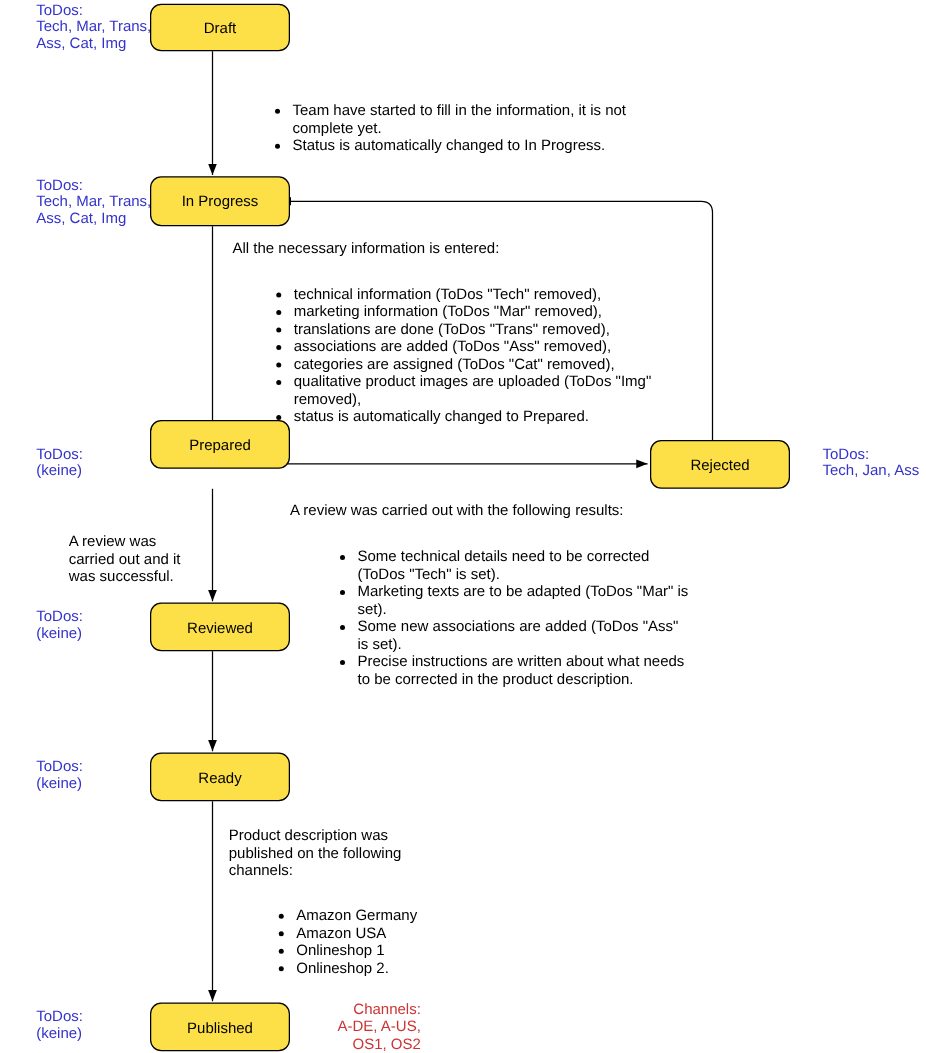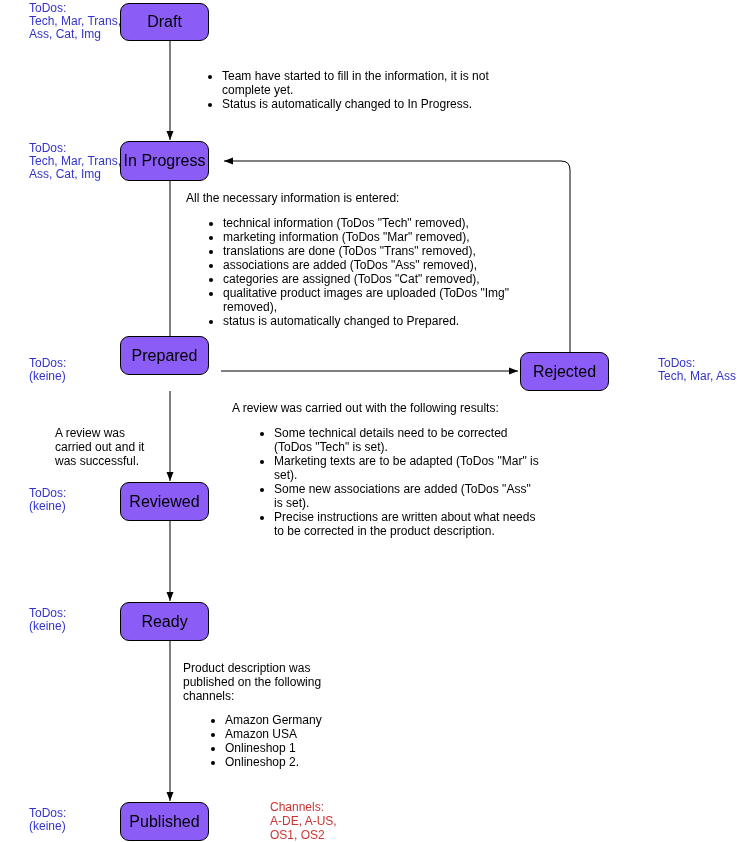--- a/index.html
+++ b/index.html
@@ -8,36 +8,37 @@
     --line:#000000;
   }
   html,body{margin:0;padding:0;background:#ffffff;}
   body{font-family:"Liberation Sans", sans-serif;color:#000;}
   .canvas{
     position:relative;width:741px;height:842px;background:#ffffff;
     font-size:12px;line-height:14px;overflow:hidden;
   }
   svg.arrows{position:absolute;left:0;top:0;width:741px;height:842px;pointer-events:none;}
   .state{
-    position:absolute;width:89px;height:39px;box-sizing:border-box;
-    border:1px solid var(--line);border-radius:9px;background:#8b5cf6;
+    position:absolute;width:112px;height:39px;box-sizing:border-box;
+    border:1px solid var(--line);border-radius:9px;background:#fde047;
     display:flex;align-items:center;justify-content:center;
-    font-size:16px;white-space:nowrap;
+    font-size:12px;white-space:nowrap;
   }
   .todos{
     position:absolute;color:var(--blue);font-size:12px;line-height:13px;
     white-space:nowrap;
     margin-left:25px;
   }
   .channels{
     position:absolute;color:var(--red);font-size:12px;line-height:14px;
     white-space:nowrap;
+    text-align:right;
   }
   .note{position:absolute;font-size:12px;line-height:14px;}
-  ul.note{margin:0;padding:0 0 0 22px;list-style:disc;}
+  ul.note{margin:12px;padding:0 0 0 22px;list-style:disc;}
   ul.note li{margin:0;padding:0;}
 </style>
 </head>
 <body>
 
 <div class="canvas">
 
   <svg class="arrows" viewBox="0 0 741 842" xmlns="http://www.w3.org/2000/svg">
     <defs>
       <marker id="ah" markerWidth="11" markerHeight="9" refX="9" refY="4" orient="auto" markerUnits="userSpaceOnUse">
@@ -86,21 +87,21 @@
       <div>ToDos:</div>
       <div>Tech, Mar, Trans,</div>
       <div>Ass, Cat, Img</div>
     </div>
   <div class="todos" style="left:4px;top:357px">
       <div>ToDos:</div>
       <div>(keine)</div>
     </div>
   <div class="todos" style="left:633px;top:357px">
       <div>ToDos:</div>
-      <div>Tech, Mar, Ass</div>
+      <div>Tech, Jan, Ass</div>
     </div>
   <div class="todos" style="left:4px;top:487px">
       <div>ToDos:</div>
       <div>(keine)</div>
     </div>
   <div class="todos" style="left:4px;top:607px">
       <div>ToDos:</div>
       <div>(keine)</div>
     </div>
   <div class="todos" style="left:4px;top:807px">

